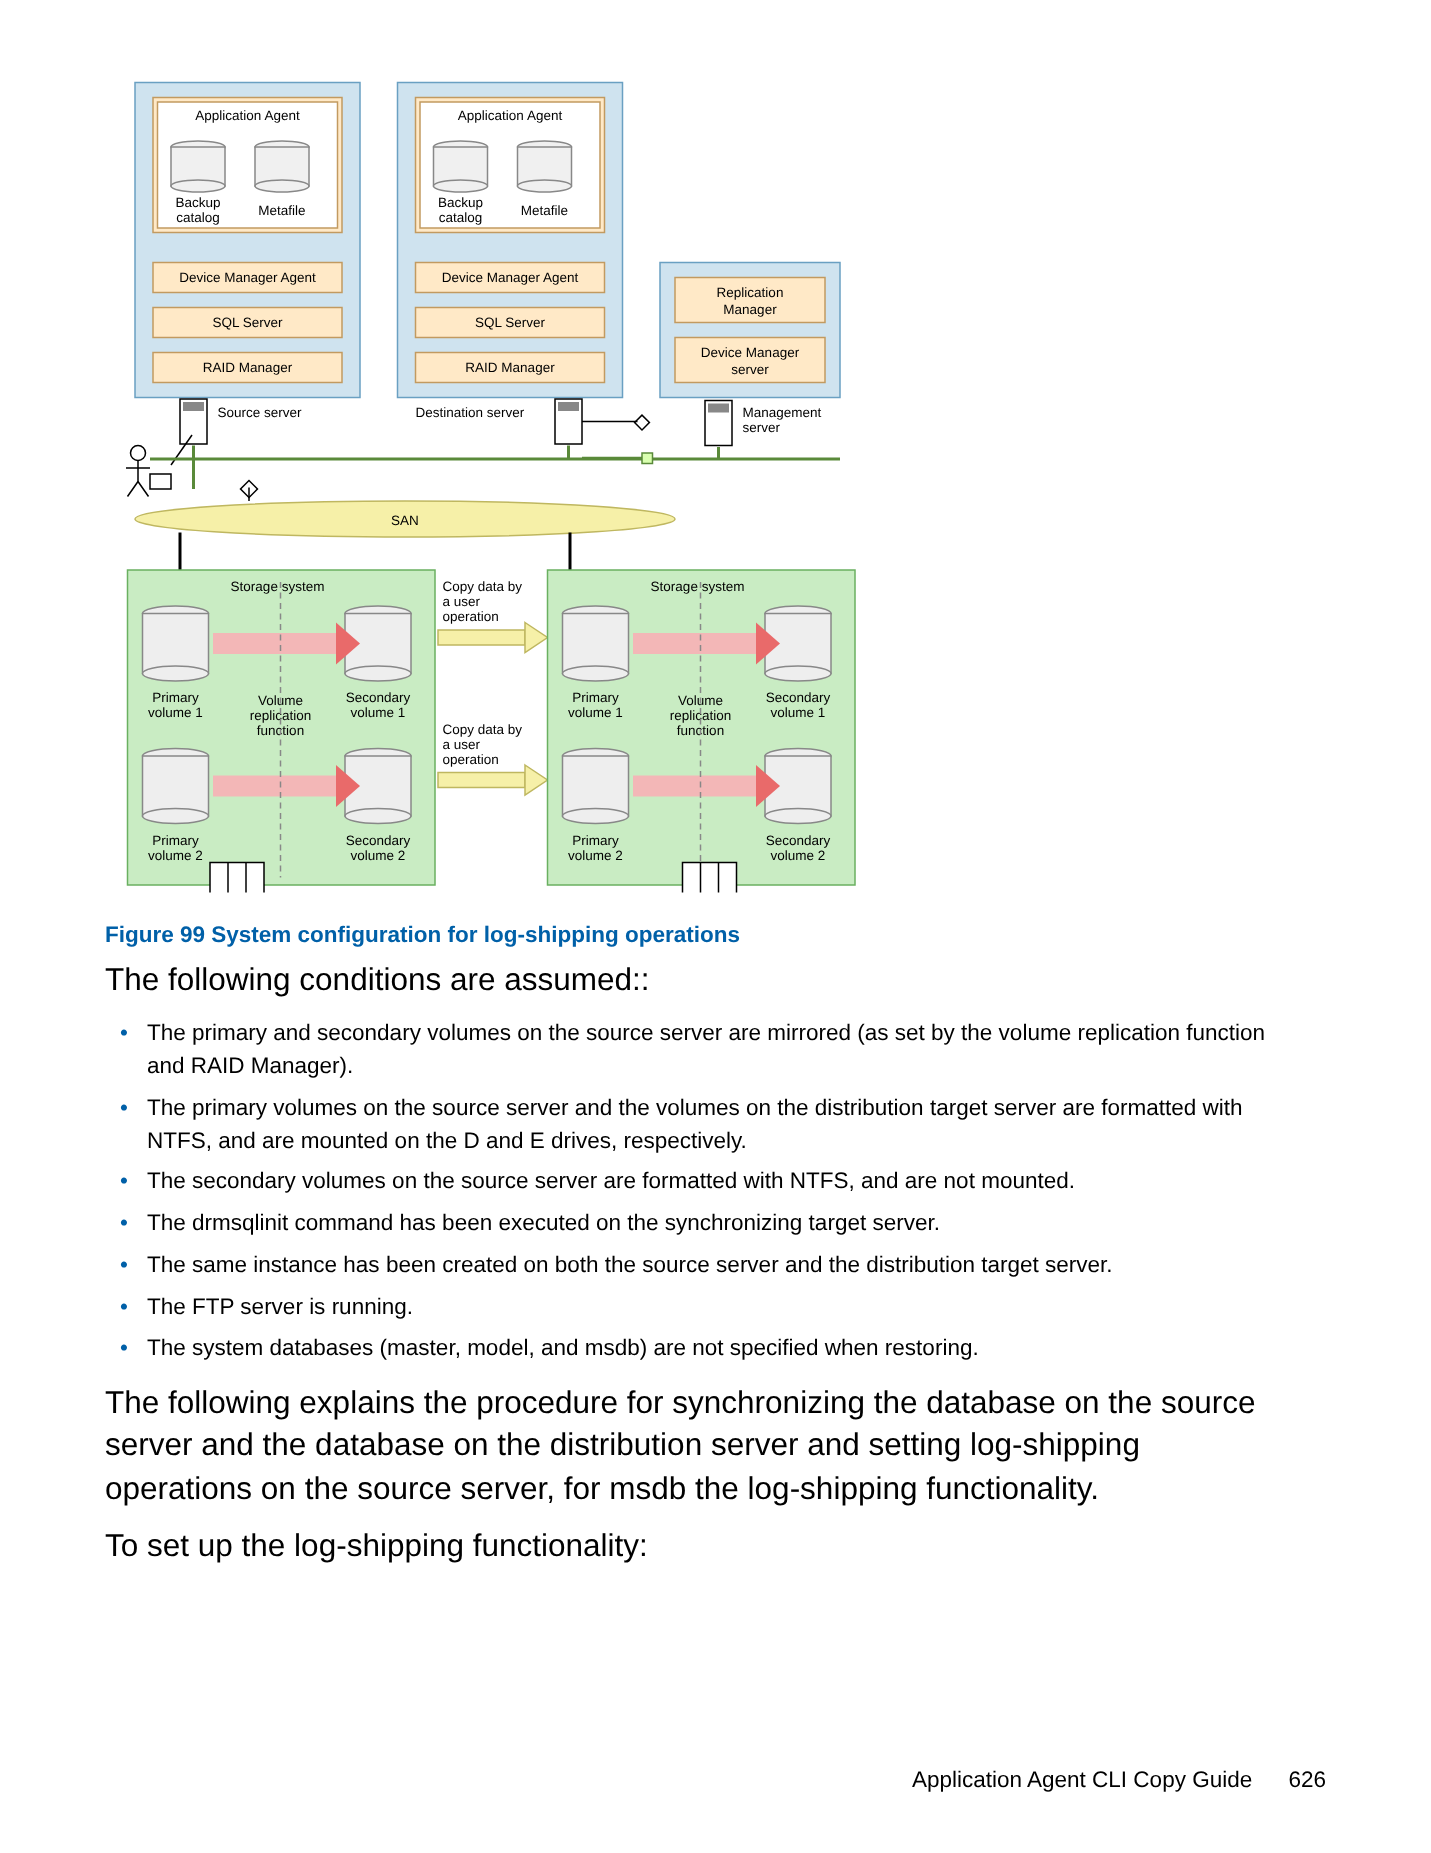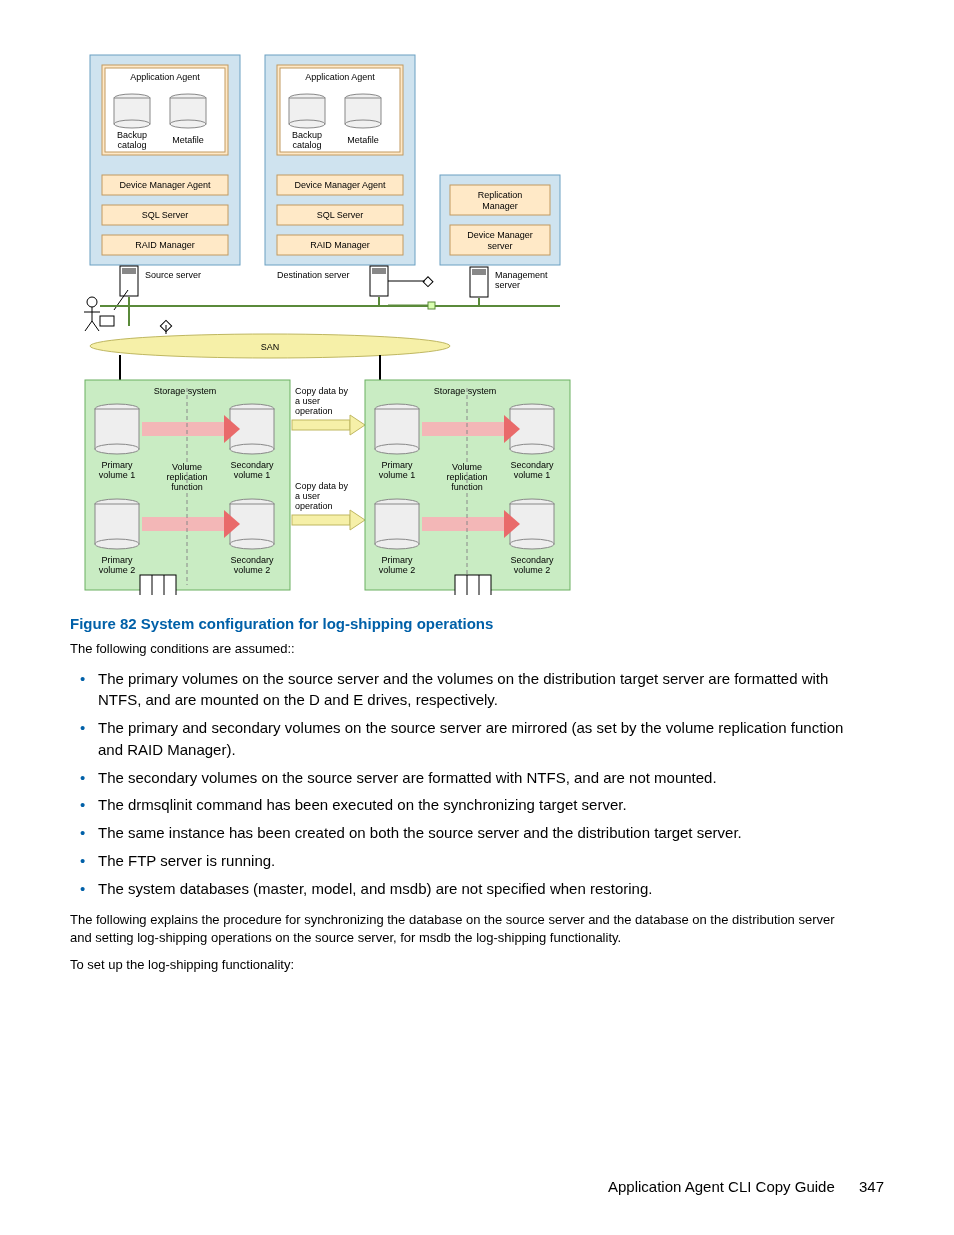--- a/index.html
+++ b/index.html
@@ -1,20 +1,20 @@
 <!DOCTYPE html>
 <html><head>
 <meta charset="utf-8">
 <style>
   html,body{margin:0;padding:0;background:#fff;font-family:Arial,Helvetica,sans-serif;color:#000}
   .page{width:954px;height:1235px;position:relative;box-sizing:border-box;padding:50px 100px 0 70px}
   .figure-wrap{margin-left:10px;margin-bottom:20px}
   svg{display:block}
   .caption{color:#0060a8;font-weight:bold;font-size:15px;margin:14px 0 8px 0}
-  .body-text{font-size:13px;line-height:1.35;margin:0 0 10px 0}
+  .body-text{font-size:21px;line-height:1.35;margin:0 0 10px 0}
   ul.conditions{margin:0 0 12px 0;padding-left:28px;font-size:15px;line-height:1.45}
   ul.conditions li{margin-bottom:6px;list-style:none;position:relative;padding-left:0}
   ul.conditions li::before{content:"•";color:#0060a8;position:absolute;left:-18px;top:0}
   .footer{position:absolute;bottom:40px;right:70px;font-size:15px}
   .footer .pn{margin-left:20px}
   
   .d-text{font-family:Arial,Helvetica,sans-serif;font-size:9px;fill:#000}
   .d-text-center{text-anchor:middle}
 </style>
 </head>
@@ -246,34 +246,34 @@
         <line x1="107" y1="8" x2="107" y2="205" stroke="#888" stroke-dasharray="4 3"></line>
         <g transform="translate(95,195)">
           <rect x="0" y="0" width="36" height="28" fill="#fff" stroke="#000"></rect>
           <line x1="12" y1="0" x2="12" y2="28" stroke="#000"></line>
             <line x1="24" y1="0" x2="24" y2="28" stroke="#000"></line>
         </g>
       </g>
     </svg>
   </div>
 
-  <p class="caption">Figure 82 System configuration for log-shipping operations</p>
+  <p class="caption">Figure 99 System configuration for log-shipping operations</p>
 
   <p class="body-text">The following conditions are assumed::</p>
 
   <ul class="conditions">
+    <li>The primary and secondary volumes on the source server are mirrored (as set by the volume replication function and RAID Manager).</li>
     <li>The primary volumes on the source server and the volumes on the distribution target server are formatted with NTFS, and are mounted on the D and E drives, respectively.</li>
-    <li>The primary and secondary volumes on the source server are mirrored (as set by the volume replication function and RAID Manager).</li>
     <li>The secondary volumes on the source server are formatted with NTFS, and are not mounted.</li>
     <li>The drmsqlinit command has been executed on the synchronizing target server.</li>
     <li>The same instance has been created on both the source server and the distribution target server.</li>
     <li>The FTP server is running.</li>
     <li>The system databases (master, model, and msdb) are not specified when restoring.</li>
   </ul>
 
   <p class="body-text">The following explains the procedure for synchronizing the database on the source server and the database on the distribution server and setting log-shipping operations on the source server, for msdb the log-shipping functionality.</p>
   <p class="body-text">To set up the log-shipping functionality:</p>
 
   <div class="footer">
     <span>Application Agent CLI Copy Guide</span>
-    <span class="pn">347</span>
+    <span class="pn">626</span>
   </div>
 </div>
 
 </body></html>

